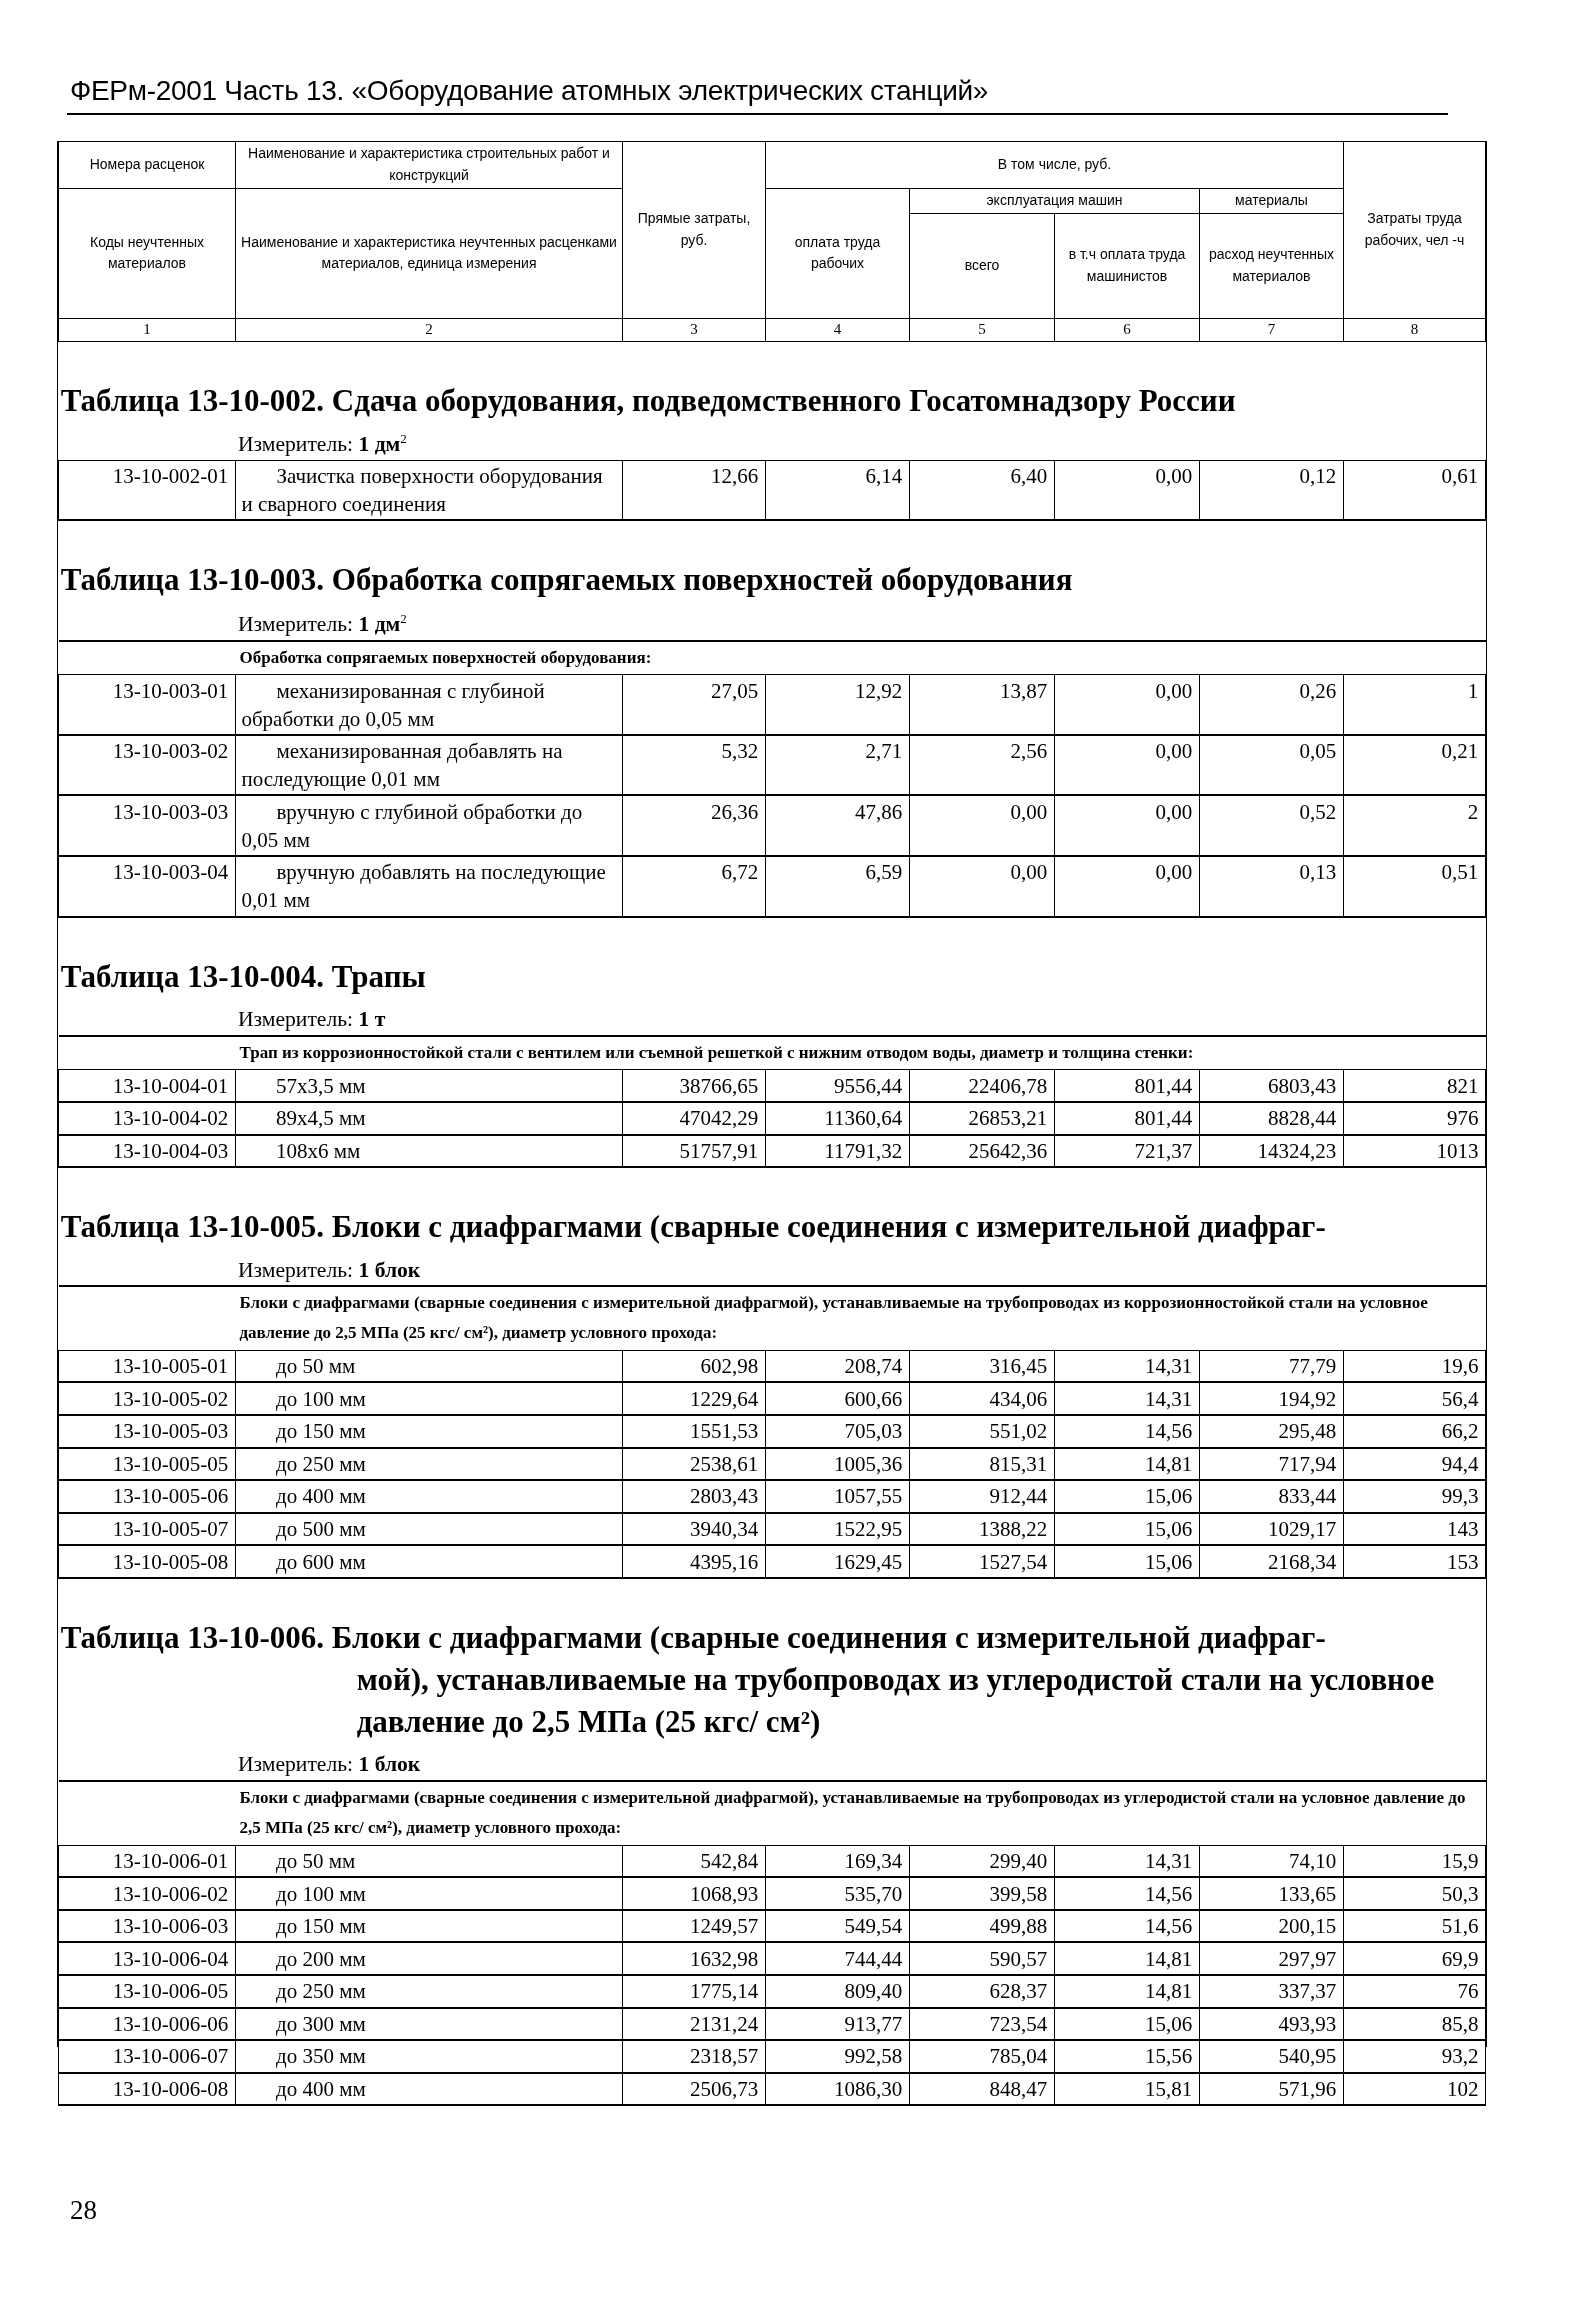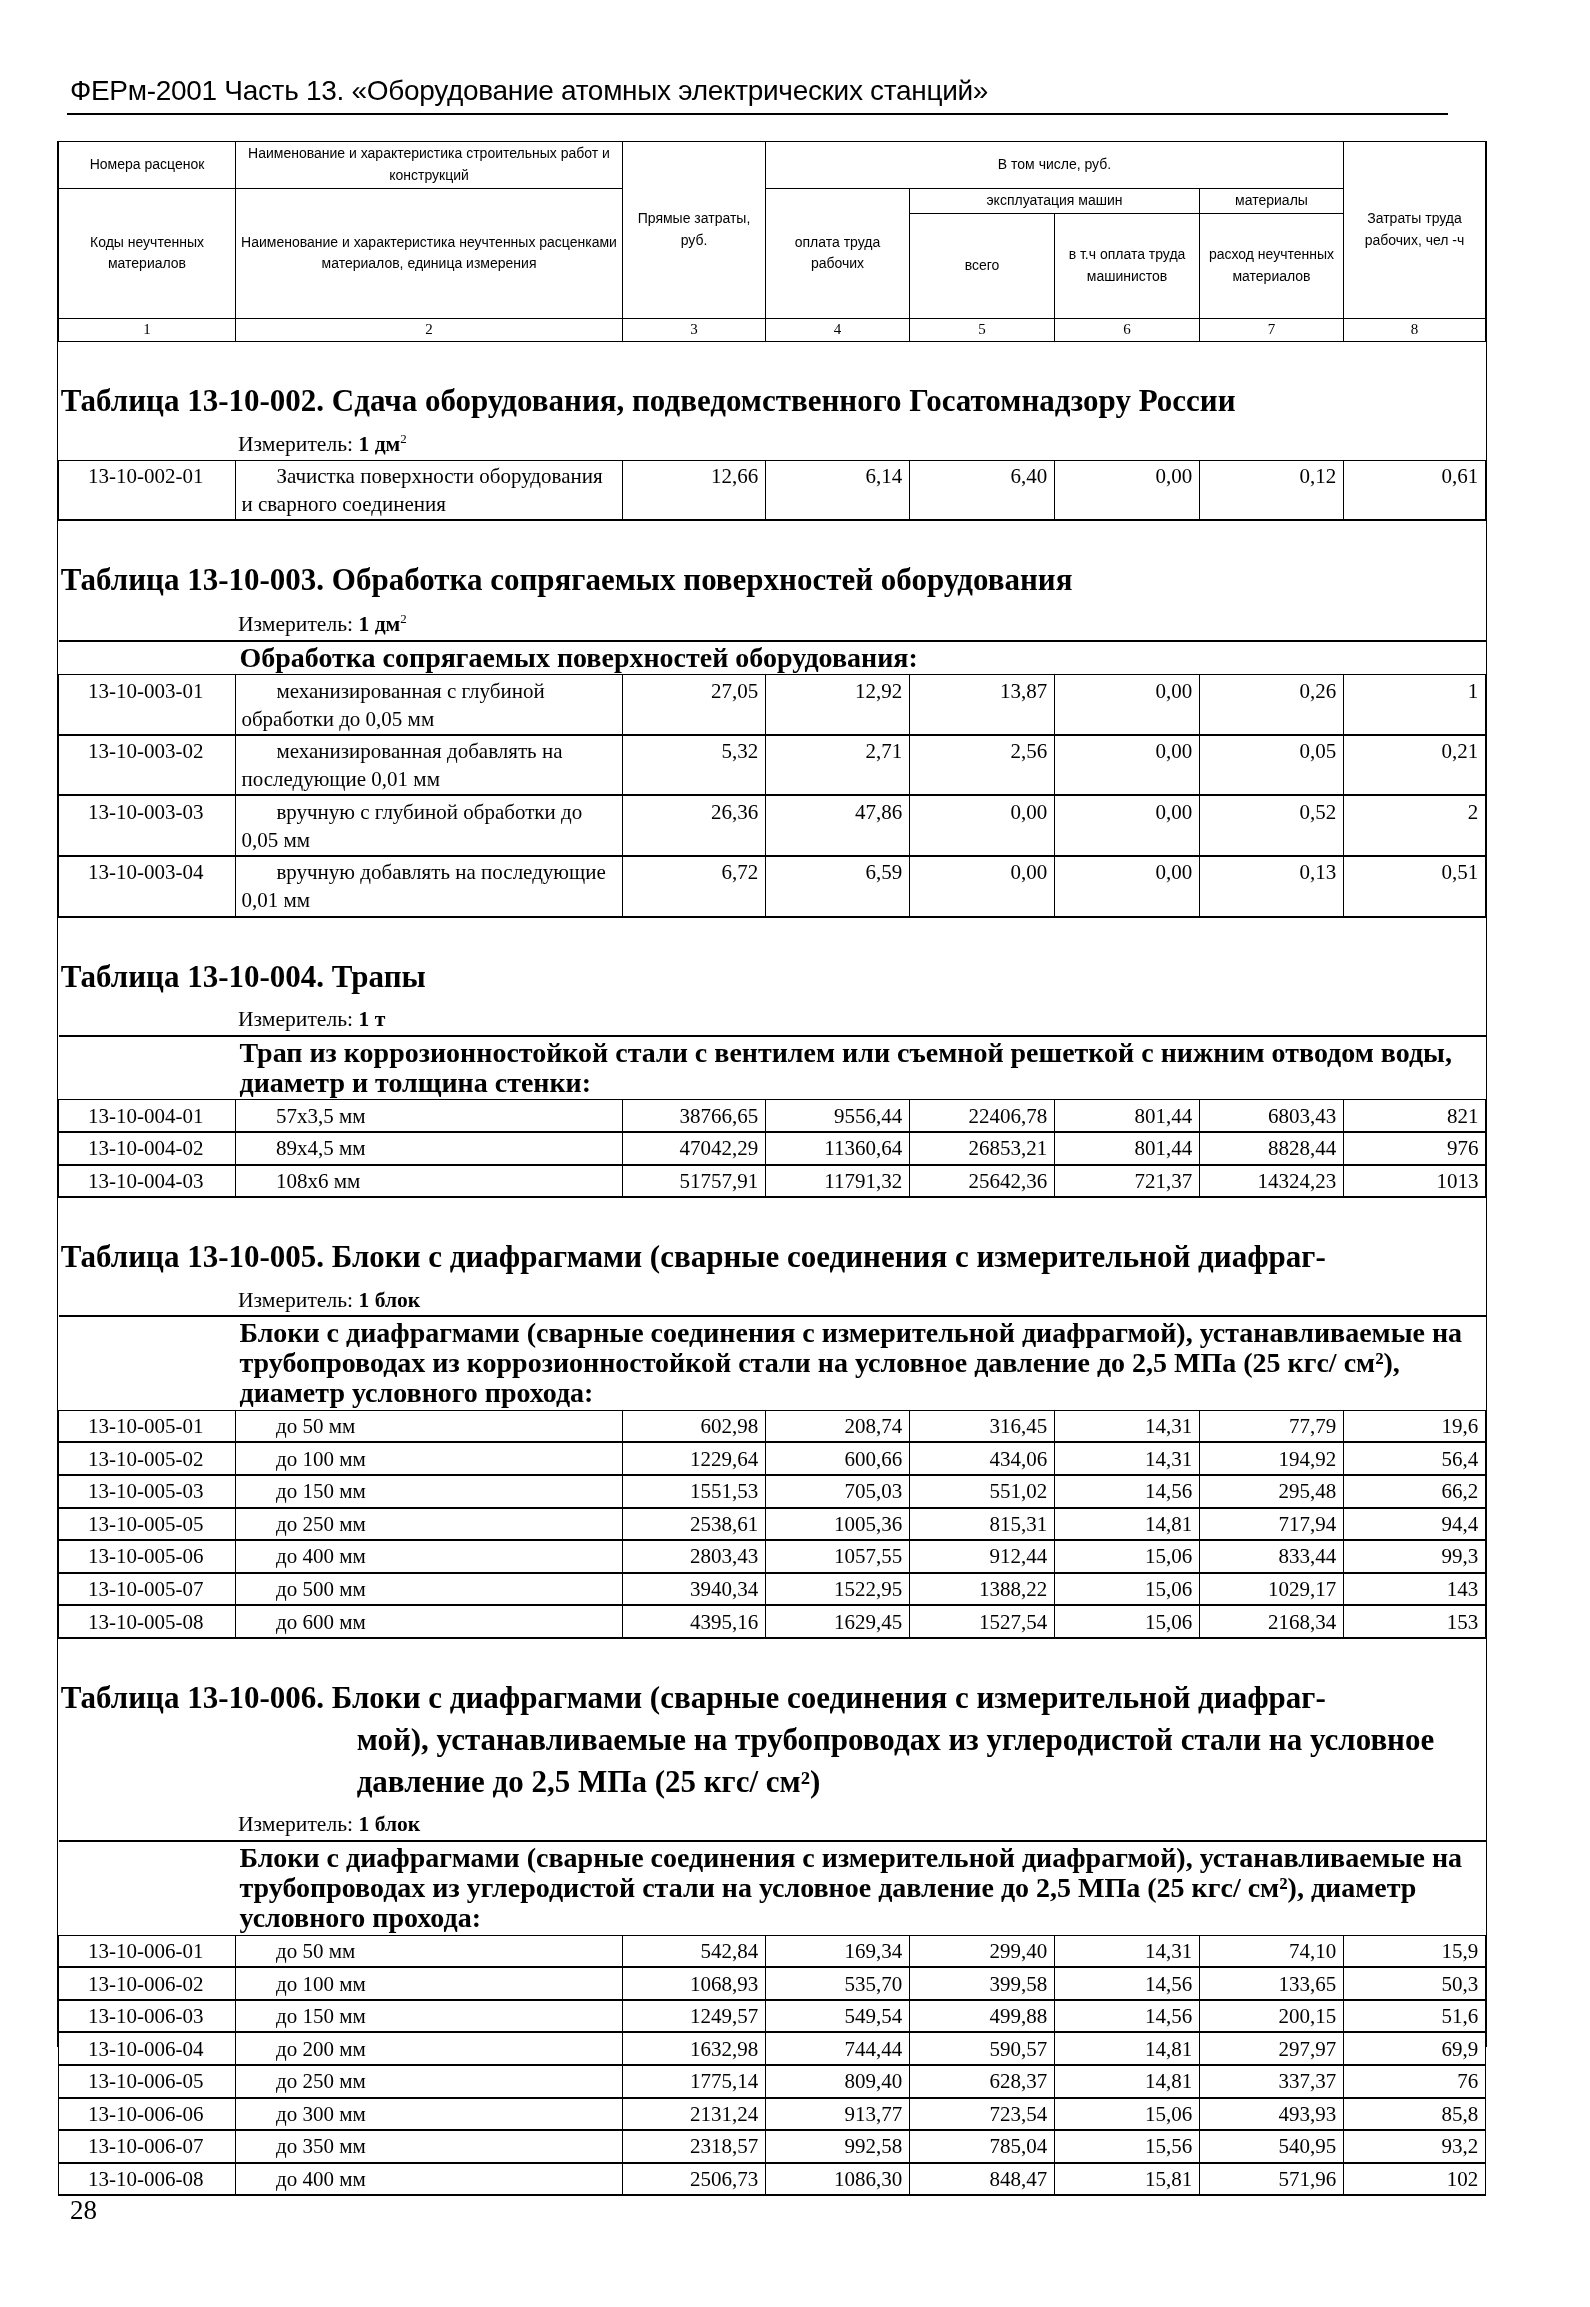--- a/index.html
+++ b/index.html
@@ -9,23 +9,23 @@
   .frame { position: absolute; left: 57px; top: 141px; width: 1428px; border-left: 1.3px solid #000; border-right: 1.3px solid #000; height: 1906px; }
   table { border-collapse: collapse; width: 1428px; table-layout: fixed; }
   col.c1 { width: 177px; } col.c2 { width: 387px; } col.c3 { width: 143px; } col.c4 { width: 144px; }
   col.c5 { width: 145px; } col.c6 { width: 145px; } col.c7 { width: 144px; } col.c8 { width: 142px; }
   .colhead td { border: 1.3px solid #000; font-family: "Liberation Sans", sans-serif; font-size: 14px; text-align: center; vertical-align: middle; line-height: 21.6px; padding: 1.3px 2.7px; }
   .colnum td { border: 1.3px solid #000; text-align: center; font-size: 15px; height: 20px; }
   .section-title { font-weight: bold; font-size: 31px; line-height: 42px; padding: 38px 0 5.4px 2.7px; }
   .section-title .cont { display: block; padding-left: 296px; }
   .meter { font-size: 21.6px; padding: 4px 0 2.7px 180px; }
   .meter b { font-weight: bold; }
-  .grouphead td { border-top: 2px solid #000; font-weight: bold; font-size: 28px; line-height: 30px; padding: 1.3px 4px; margin-left: 8px; }
+  .grouphead td { border-top: 2px solid #000; font-weight: bold; font-size: 17px; line-height: 30px; padding: 1.3px 4px; margin-left: 8px; }
   .data td { border: 1.3px solid #000; border-bottom-width: 2px; font-size: 21px; line-height: 28px; padding: 1.3px 6.7px; vertical-align: top; }
-  .data td.code { text-align: center; padding-left: 4px; }
+  .data td.code { text-align: right; padding-left: 4px; }
   .data td.num { text-align: right; }
   .data td.name { padding-left: 40px; margin-top: 32px; }
   .data td.name.hang { padding-left: 5.4px; text-indent: 35px; }
   sup { font-size: 60%; }
   .page-number { position: absolute; left: 70px; top: 2195px; font-size: 27px; font-family: Liberation Serif, serif; }
 </style>
 </head>
 <body>
 
 <div class="page-header">ФЕРм-2001 Часть 13. «Оборудование атомных электрических станций»</div>

